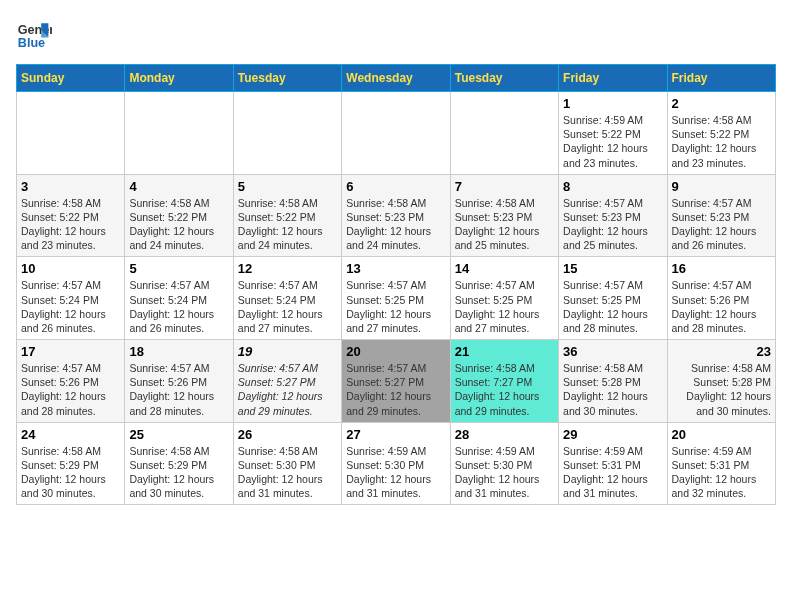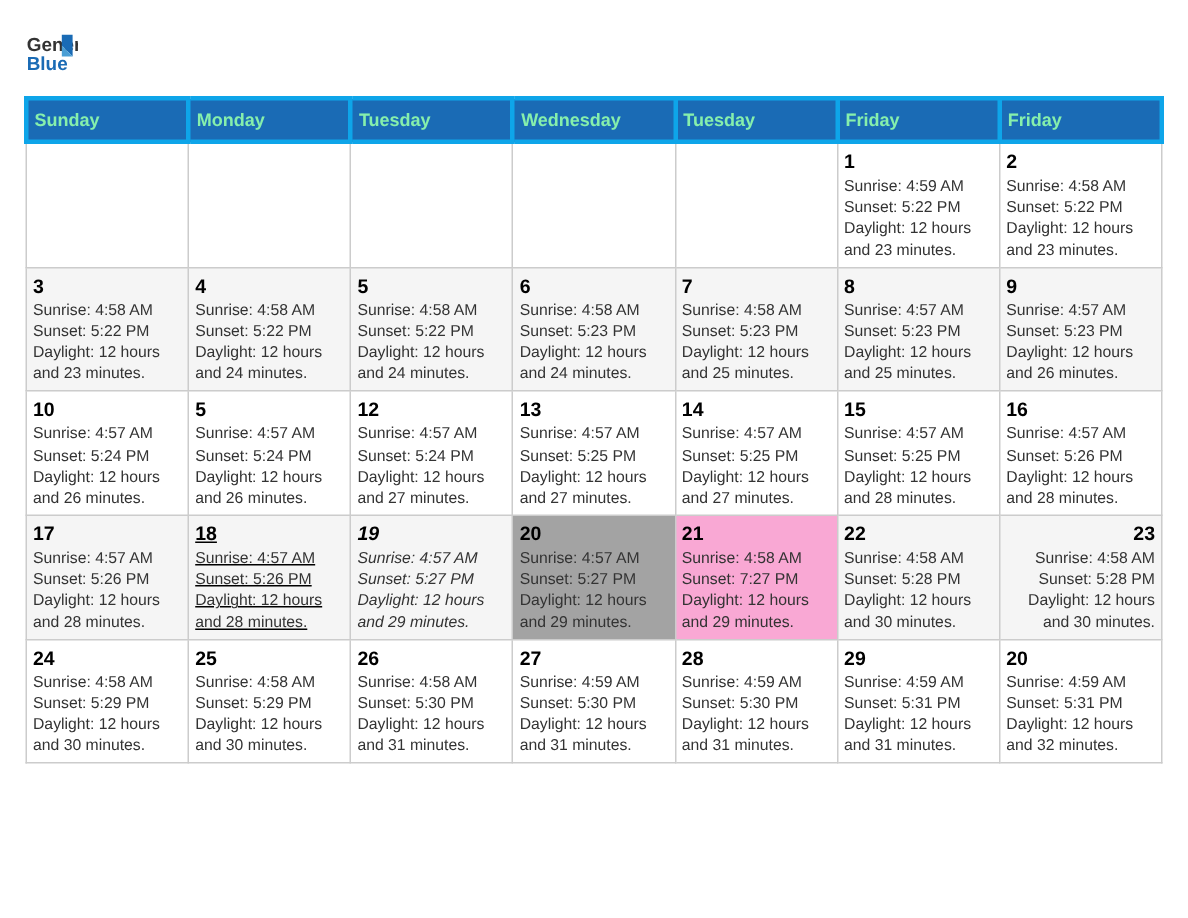--- a/index.html
+++ b/index.html
@@ -37,26 +37,26 @@
       font-size: 16px;
       color: #555;
     }
     .calendar {
       width: 100%;
       border-collapse: collapse;
       font-size: 11px;
     }
     .calendar th {
       background: #1a6bb5;
-      color: #86efac;
+      color: #fde047;
       padding: 6px 4px;
       text-align: left;
       font-weight: bold;
       font-size: 12px;
-      border: 3px solid #0ea5e9;
+      border: 1px solid #0ea5e9;
     }
     .calendar td {
       border: 1px solid #ccc;
       vertical-align: top;
       padding: 4px;
       width: calc(100% / 7);
       min-height: 80px;
       background: #fff;
     }
     .calendar tr:nth-child(even) td {
@@ -215,46 +215,46 @@
 Daylight: 12 hours and 28 minutes.</div>
         </td>
       </tr>
       <tr>
         <td style="background: rgb(245, 245, 245);">
           <span class="day-num">17</span>
           <div class="day-info">Sunrise: 4:57 AM
 Sunset: 5:26 PM
 Daylight: 12 hours and 28 minutes.</div>
         </td>
-        <td style="background: rgb(245, 245, 245); text-decoration: underline;">
+        <td style="background: rgb(245, 245, 245);">
           <span class="day-num">18</span>
           <div class="day-info">Sunrise: 4:57 AM
 Sunset: 5:26 PM
 Daylight: 12 hours and 28 minutes.</div>
         </td>
         <td style="background: rgb(245, 245, 245); font-style: italic;">
           <span class="day-num">19</span>
           <div class="day-info">Sunrise: 4:57 AM
 Sunset: 5:27 PM
 Daylight: 12 hours and 29 minutes.</div>
         </td>
         <td style="background: #a3a3a3;">
           <span class="day-num">20</span>
           <div class="day-info">Sunrise: 4:57 AM
 Sunset: 5:27 PM
 Daylight: 12 hours and 29 minutes.</div>
         </td>
-        <td style="background: #f9a8d4;">
+        <td style="background: #5eead4;">
           <span class="day-num">21</span>
           <div class="day-info">Sunrise: 4:58 AM
 Sunset: 7:27 PM
 Daylight: 12 hours and 29 minutes.</div>
         </td>
         <td style="background: rgb(245, 245, 245);">
-          <span class="day-num">22</span>
+          <span class="day-num">36</span>
           <div class="day-info">Sunrise: 4:58 AM
 Sunset: 5:28 PM
 Daylight: 12 hours and 30 minutes.</div>
         </td>
         <td style="background: rgb(245, 245, 245); text-align: right;">
           <span class="day-num">23</span>
           <div class="day-info">Sunrise: 4:58 AM
 Sunset: 5:28 PM
 Daylight: 12 hours and 30 minutes.</div>
         </td>

